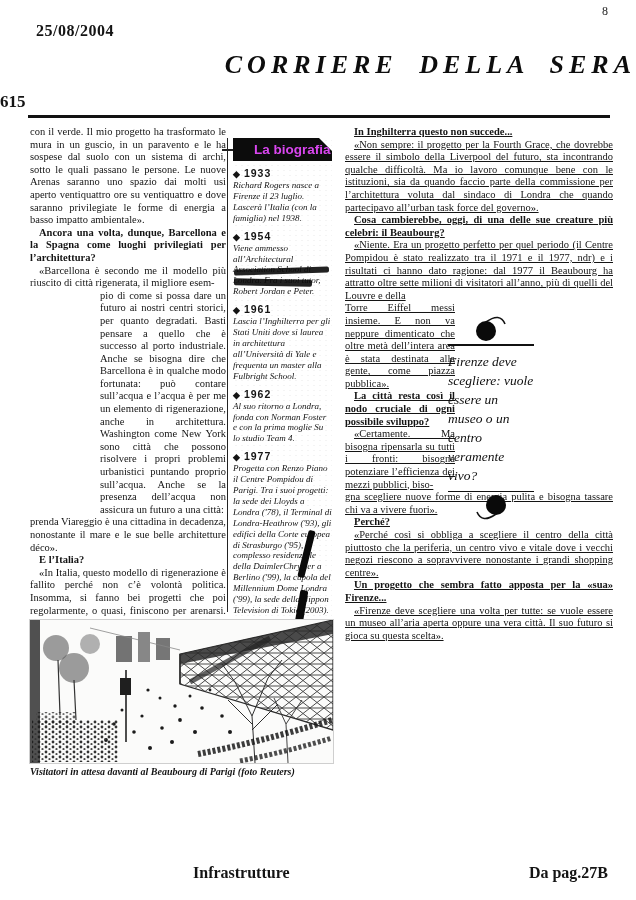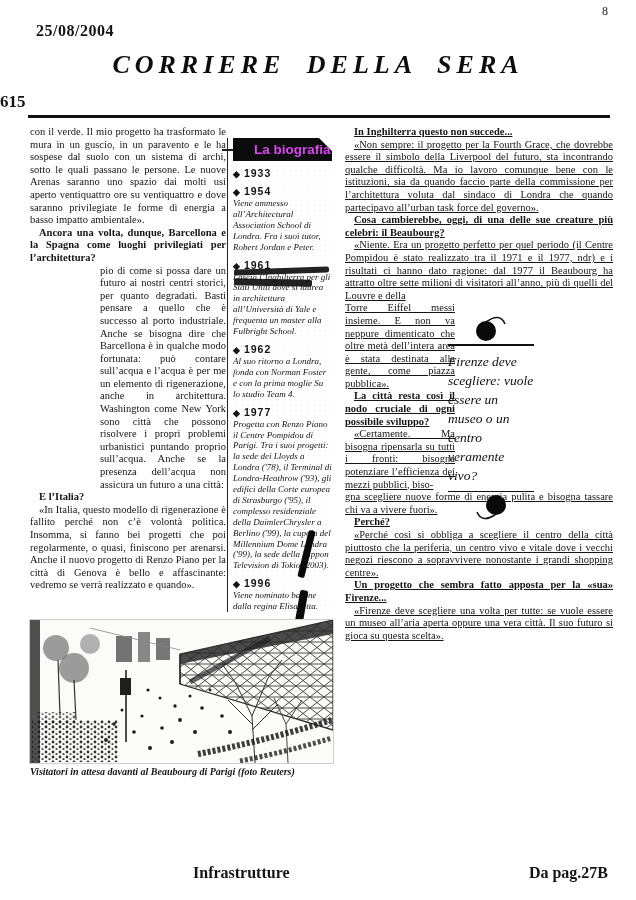--- a/index.html
+++ b/index.html
@@ -5,21 +5,21 @@
   html,body{margin:0;padding:0;background:#e8e8e8;}
   #page{
     position:relative;width:636px;height:900px;margin:0 auto;
     background:#ffffff;overflow:hidden;
     font-family:"Liberation Serif",serif;color:#141414;
   }
   .abs{position:absolute;}
   
   .pageno{font:12px "Liberation Serif",serif;color:#222;}
   .date{width:636px;font:bold 16px "Liberation Serif",serif;letter-spacing:.5px;margin-left:36px;}
-  .masthead{width:636px;text-align:center;font:bold italic 26px "Liberation Serif",serif;
+  .masthead{width:636px;text-align:right;font:bold italic 26px "Liberation Serif",serif;
     font-style:italic;letter-spacing:5px;word-spacing:10px;color:#0d0d0d;}
   .issue{width:636px;text-align:left;font:bold 17px "Liberation Serif",serif;}
   .toprule{left:28px;top:115px;width:582px;height:3px;background:#111;}
   
   .col{text-align:justify;}
   .bt{font:10.5px/12.6px "Liberation Serif",serif;text-align:justify;margin:0;}
   .indent{text-indent:9px;}
   .bq{font-weight:bold;}
   .narrow-left{margin-left:70px;width:126px;}
   .narrow-right{width:110px;}
@@ -56,32 +56,35 @@
 
   <div class="abs pageno" style="top:4px;right:28px;">8</div>
   <div class="abs date" style="top:22px;left:0;">25/08/2004</div>
   <div class="abs masthead" style="top:50px;left:0;">CORRIERE DELLA SERA</div>
   <div class="abs issue" style="top:92px;left:0;">615</div>
   <div class="abs toprule"></div>
 
   <div class="abs col" style="left:30px;top:126px;width:196px;">
     <p class="bt">con il verde. Il mio progetto ha trasformato le mura in un guscio, in un paravento e le ha sospese dal suolo con un sistema di archi, sotto le quali passano le persone. Le nuove Arenas saranno uno spazio dai molti usi aperto ventiquattro ore su ventiquattro e dove saranno privilegiate le forme di energia a basso impatto ambientale».</p>
     <p class="bt bq indent">Ancora una volta, dunque, Barcellona e la Spagna come luoghi privilegiati per l’architettura?</p>
+    <p class="bt indent">«Barcellona è secondo me il modello più riuscito di città rigenerata, il migliore esem-</p>
     <p class="bt narrow-left">pio di come si possa dare un futuro ai nostri centri storici, per quanto degradati. Basti pensare a quello che è successo al porto industriale. Anche se bisogna dire che Barcellona è in qualche modo fortunata: può contare sull’acqua e l’acqua è per me un elemento di rigenerazione, anche in architettura. Washington come New York sono città che possono risolvere i propri problemi urbanistici puntando proprio sull’acqua. Anche se la presenza dell’acqua non assicura un futuro a una città:</p>
+    <p class="bt">prenda Viareggio è una cittadina in decadenza, nonostante il mare e le sue belle architetture déco».</p>
     <p class="bt bq indent">E l’Italia?</p>
     <p class="bt indent">«In Italia, questo modello di rigenerazione è fallito perché non c’è volontà politica. Insomma, si fanno bei progetti che poi regolarmente, o quasi, finiscono per arenarsi. Anche il nuovo progetto di Renzo Piano per la città di Genova è bello e affascinante: vedremo se verrà realizzato e quando».</p>
   </div>
 
   <div class="abs vdivider"></div>
   <div class="abs hconnect"></div>
 
   <div class="abs bio">
     <div class="bio-header">La biografia</div>
 
     <div class="bio-year"><span class="dia">◆</span><span>1933</span></div>
+    <p class="bio-text">Richard Rogers nasce a Firenze il 23 luglio. Lascerà l’Italia (con la famiglia) nel 1938.</p>
 
     <div class="bio-year"><span class="dia">◆</span><span>1954</span></div>
     <p class="bio-text">Viene ammesso all’Architectural Association School di Londra. Fra i suoi tutor, Robert Jordan e Peter.</p>
 
     <div class="bio-year"><span class="dia">◆</span><span>1961</span></div>
     <p class="bio-text">Lascia l’Inghilterra per gli Stati Uniti dove si laurea in architettura all’Università di Yale e frequenta un master alla Fulbright School.</p>
 
     <div class="bio-year"><span class="dia">◆</span><span>1962</span></div>
     <p class="bio-text">Al suo ritorno a Londra, fonda con Norman Foster e con la prima moglie Su lo studio Team 4.</p>
 

